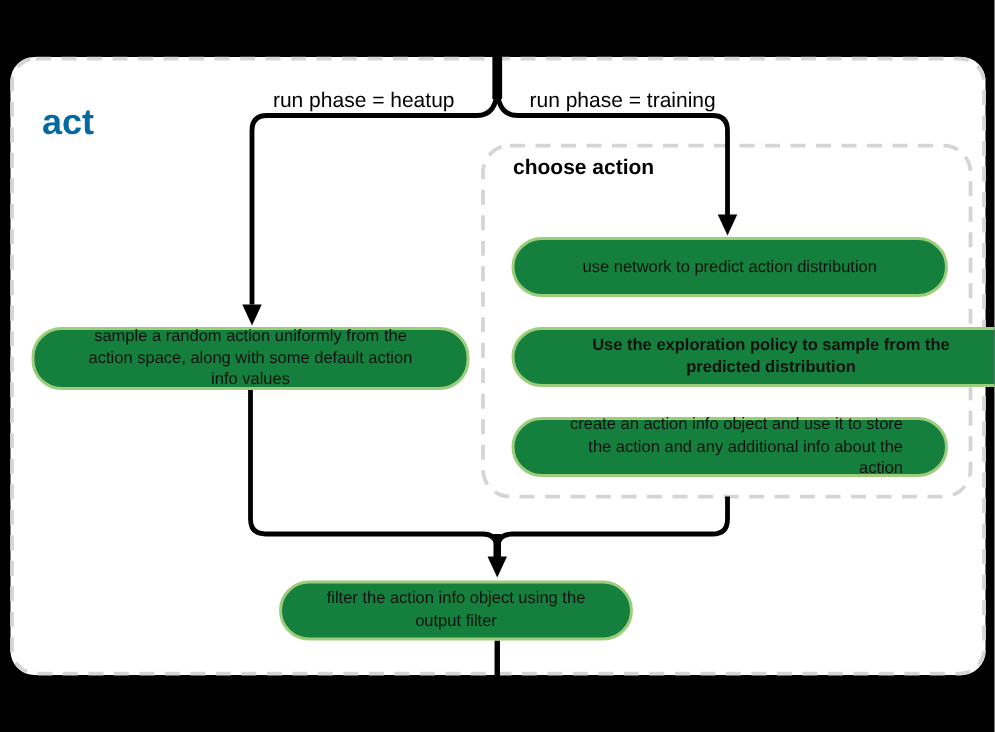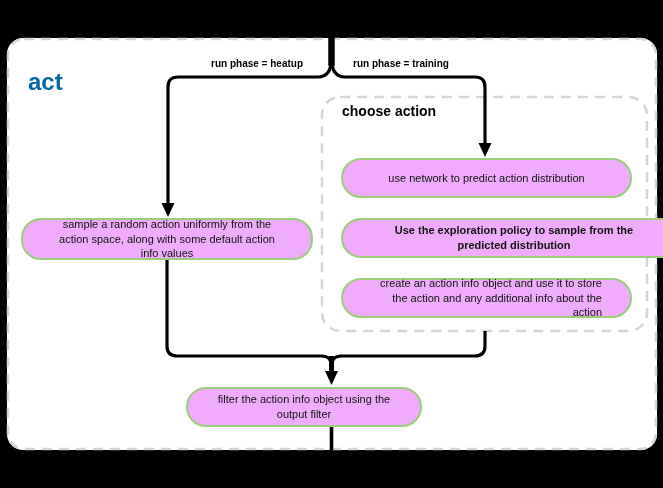--- a/index.html
+++ b/index.html
@@ -12,26 +12,26 @@
     position:absolute;left:7px;top:38px;width:650px;height:412px;
     background:#ffffff;border-radius:16px;z-index:1;
   }
   .svg-layer{position:absolute;left:0;top:0;z-index:2;}
   .diagram-title{
     position:absolute;left:28px;top:68px;z-index:4;
     font-size:24px;font-weight:bold;color:#0369a1;
   }
   .branch-label{
     position:absolute;top:58px;z-index:4;
-    font-size:10px;font-weight:bold;color:#000;white-space:nowrap;text-align:center;
+    font-size:14px;font-weight:normal;color:#000;white-space:nowrap;text-align:center;
   }
   #label-heatup{right:360px;}
   #label-training{left:353px;}
   .node{
-    position:absolute;z-index:3;background:#f0abfc;
+    position:absolute;z-index:3;background:#15803d;
     border:2.5px solid #9ccd7b;border-radius:20px;
     display:flex;align-items:center;justify-content:center;
     text-align:center;font-size:11px;color:#111;line-height:1.32;
     padding:2px 28px;box-sizing:border-box;
   }
   #node-sample{left:21px;top:218px;width:292px;height:42px;}
   #node-predict{left:341px;top:158px;width:291px;height:40px;}
   #node-explore{left:341px;top:218px;width:346px;height:40px;font-weight:bold;}
   #node-create{left:341px;top:278px;width:291px;height:40px;text-align:right;}
   #node-filter{left:186px;top:387px;width:236px;height:40px;}

